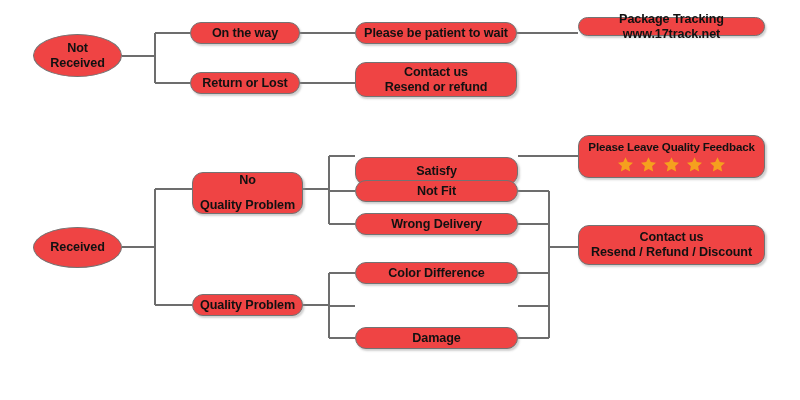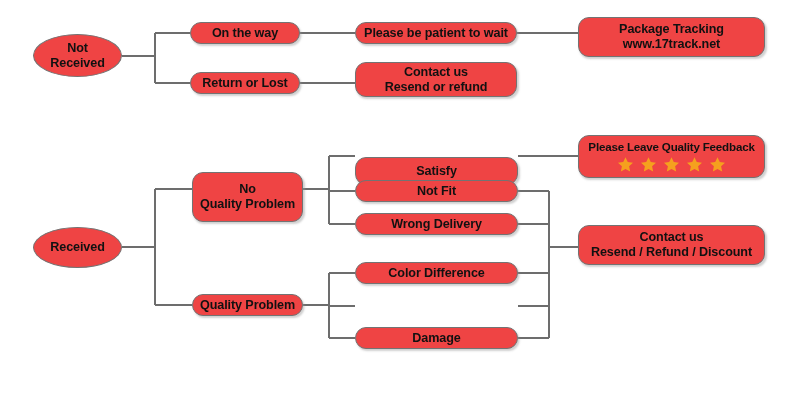--- a/index.html
+++ b/index.html
@@ -139,39 +139,39 @@
   </div>
 
   <div class="node rounded shadowed t-13" style="left: 190px; top: 22px; width: 110px; height: 22px; border-color: rgb(115, 115, 115);">
     <span class="ln">On the way</span>
   </div>
 
   <div class="node rounded shadowed t-13" style="left: 355px; top: 22px; width: 162px; height: 22px; border-color: rgb(115, 115, 115);">
     <span class="ln">Please be patient to wait</span>
   </div>
 
-  <div class="node rounded shadowed t-13" style="left: 578px; top: 17px; width: 187px; height: 40px; border-color: rgb(115, 115, 115);">
+  <div class="node rounded shadowed t-13" style="left: 578px; top: 17px; width: 187px; height: 19px; border-color: rgb(115, 115, 115);">
     <span class="ln">Package Tracking</span>
     <span class="ln">www.17track.net</span>
   </div>
 
   <div class="node rounded shadowed t-13" style="left: 190px; top: 72px; width: 110px; height: 22px; border-color: rgb(115, 115, 115);">
     <span class="ln">Return or Lost</span>
   </div>
 
   <div class="node rounded shadowed t-13" style="left: 355px; top: 62px; width: 162px; height: 35px; border-color: rgb(115, 115, 115);">
     <span class="ln">Contact us</span>
     <span class="ln">Resend or refund</span>
   </div>
 
   <div class="node ellipse t-13" style="left: 33px; top: 227px; width: 89px; height: 41px; border-color: rgb(115, 115, 115);">
     <span class="ln">Received</span>
   </div>
 
-  <div class="node rounded shadowed t-13" style="left: 192px; top: 172px; width: 111px; height: 50px; border-color: rgb(115, 115, 115);">
+  <div class="node rounded shadowed t-13" style="left: 192px; top: 172px; width: 111px; height: 42px; border-color: rgb(115, 115, 115); justify-content: space-between;">
     <span class="ln">No</span>
     <span class="ln">Quality Problem</span>
   </div>
 
   <div class="node rounded shadowed t-13" style="left: 192px; top: 294px; width: 111px; height: 22px; border-color: rgb(115, 115, 115);">
     <span class="ln">Quality Problem</span>
   </div>
 
   <div class="node rounded shadowed t-13" style="left: 355px; top: 157px; width: 163px; height: 28px; border-color: rgb(115, 115, 115);">
     <span class="ln">Satisfy</span>

